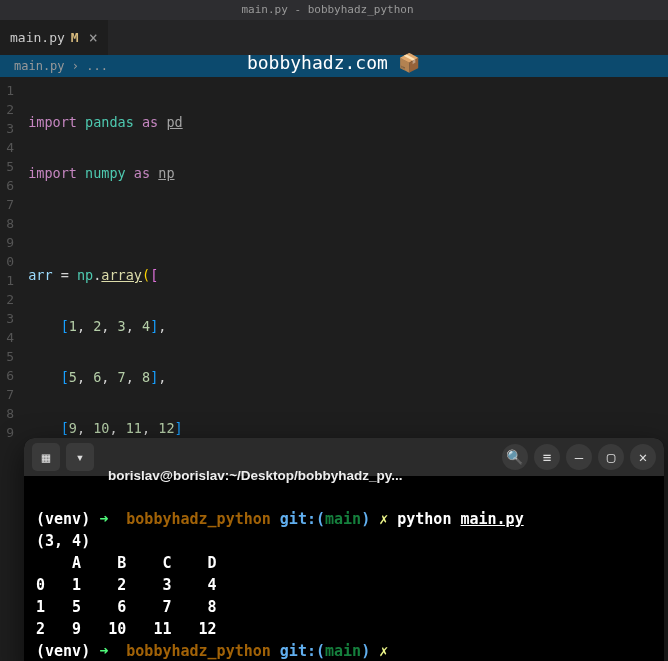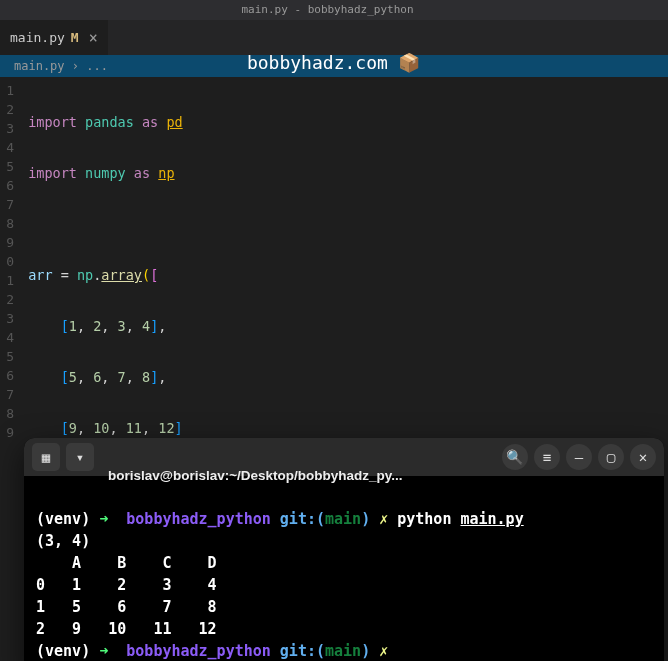--- a/index.html
+++ b/index.html
@@ -65,21 +65,21 @@
   text-align: right;
   color: #555;
   padding-right: 6px;
   font-size: 13px;
   user-select: none;
 }
 .gutter div, .code-lines div { height: 19px; line-height: 19px; }
 .code-lines { flex: 1; font-size: 13.5px; white-space: pre; }
 .tok-keyword { color: #c586c0; }
 .tok-module { color: #4ec9b0; }
-.tok-alias  { color: #eab308; text-decoration: underline; }
+.tok-alias  { color: #a3a3a3; text-decoration: underline; }
 .tok-func   { color: #dcdcaa; }
 .tok-funcul { color: #dcdcaa; text-decoration: underline; margin-top: 37px; }
 .tok-num    { color: #b5cea8; }
 .tok-op     { color: #d4d4d4; }
 .tok-punct  { color: #ffd700; }
 .tok-punct2 { color: #da70d6; }
 .tok-punct3 { color: #179fff; }
 .tok-var    { color: #9cdcfe; }
 .tok-comment{ color: #6a9955; }
 .tok-call   { color: #4ec9b0; }
@@ -126,21 +126,21 @@
 .term-body {
   padding: 10px 12px 14px;
   font-size: 15px;
   line-height: 22px;
   font-weight: 600;
   white-space: pre;
   color: #fff;
 }
 .t-white { color: #fff; }
 .t-green { color: #50fa7b; }
-.t-cyan  { color: #8b5cf6; }
+.t-cyan  { color: #a16207; }
 .t-blue  { color: #61afef; }
 .t-red   { color: #15803d; }
 .t-yellow{ color: #f1fa8c; }
 .t-ul    { text-decoration: underline; }
 </style>
 </head>
 <body>
 
 <div class="app-title-bar">
   <span>main.py - bobbyhadz_python</span>

